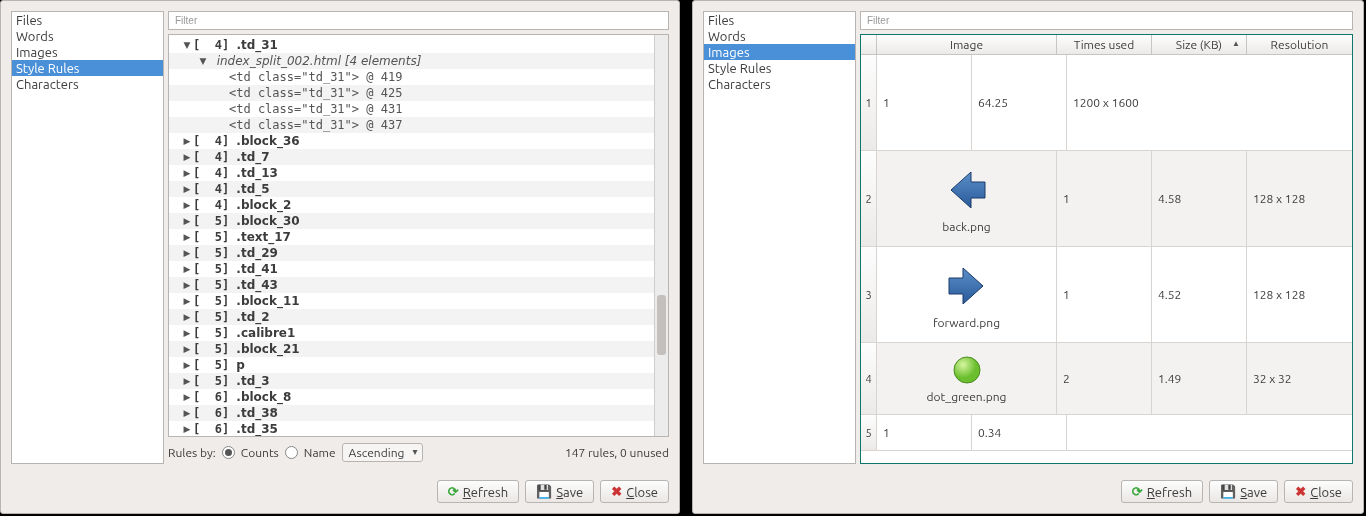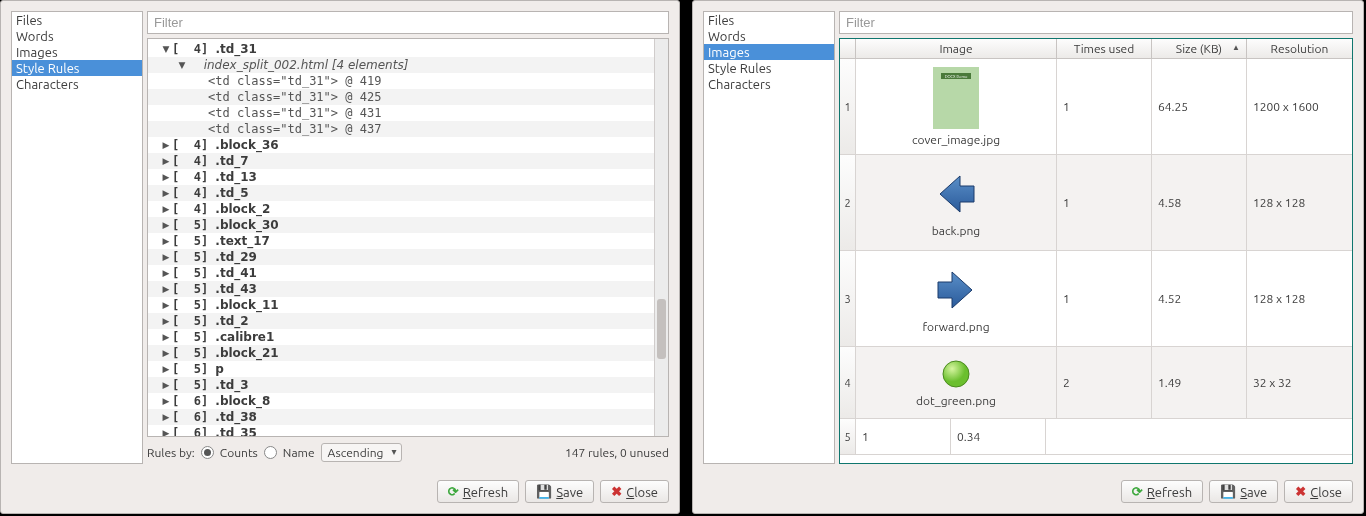--- a/index.html
+++ b/index.html
@@ -24,21 +24,21 @@
 .panel.right { width: 672px; height: 514px; }
 
 .panel-body {
   flex: 1;
   display: flex;
   padding: 10px;
   gap: 4px;
   overflow: hidden;
 }
 .sidebar {
-  width: 132px;
+  width: 153px;
   border: 1px solid #b8b4b2;
   background: #fff;
   overflow: hidden;
 }
 .sidebar-item {
   padding: 1px 4px;
   cursor: pointer;
   font-size: 13px;
   color: #3c3c3c;
 }
@@ -50,21 +50,21 @@
   flex: 1;
   display: flex;
   flex-direction: column;
   gap: 4px;
   overflow: hidden;
 }
 .filter {
   width: 100%;
   border: 1px solid #b8b4b2;
   padding: 3px 6px;
-  font-size: 13px;
+  font-size: 10px;
   background: #fff;
   color: #3c3c3c;
 }
 .filter::placeholder { color: #999; }
 .tree-wrap {
   flex: 1;
   border: 1px solid #b8b4b2;
   background: #fff;
   overflow: hidden;
   position: relative;
@@ -87,21 +87,21 @@
 .expander {
   width: 12px;
   display: inline-flex;
   justify-content: center;
   color: #555;
   cursor: pointer;
   font-size: 9px;
 }
 .count-prefix { font-weight: bold; font-family: "DejaVu Sans Mono", monospace; }
 .rule-name { font-weight: bold; }
-.tree-detail { color: #555; font-style: italic; margin-left: 8px; }
+.tree-detail { color: #555; font-style: italic; }
 .tree-tag { color: #555; font-family: "DejaVu Sans Mono", monospace; font-size: 12px;}
 
 .sortbar {
   display: flex;
   align-items: center;
   gap: 6px;
   font-size: 12px;
   padding: 2px 0;
 }
 .radio {
@@ -343,30 +343,20 @@
         <div class="thead">
           <div class="th rownum"></div>
           <div class="th image">Image</div>
           <div class="th times">Times used</div>
           <div class="th size"><span>Size (KB)</span><span class="sort-ind">▲</span></div>
           <div class="th res">Resolution</div>
         </div>
         <div class="tbody" id="image-rows">
             <div class="trow" style="min-height: 96px;">
               <div class="td rownum">1</div>
-              <div class="td image">
-                <div class="thumb">
-                  <svg width="46" height="62">
-                    <rect width="46" height="62" fill="#b7d8a8"></rect>
-                    <rect x="8" y="6" width="30" height="6" fill="#4a7a3a"></rect>
-                    <text x="23" y="11" font-size="4" fill="#fff" text-anchor="middle">DOCX Demo</text>
-                  </svg>
-                </div>
-                <div>cover_image.jpg</div>
-              </div>
               <div class="td times">1</div>
               <div class="td size">64.25</div>
               <div class="td res">1200 x 1600</div>
             </div>
             <div class="trow alt" style="min-height: 96px;">
               <div class="td rownum">2</div>
               <div class="td image">
                 <div class="thumb">
                   <svg width="52" height="52">
                     <defs>

